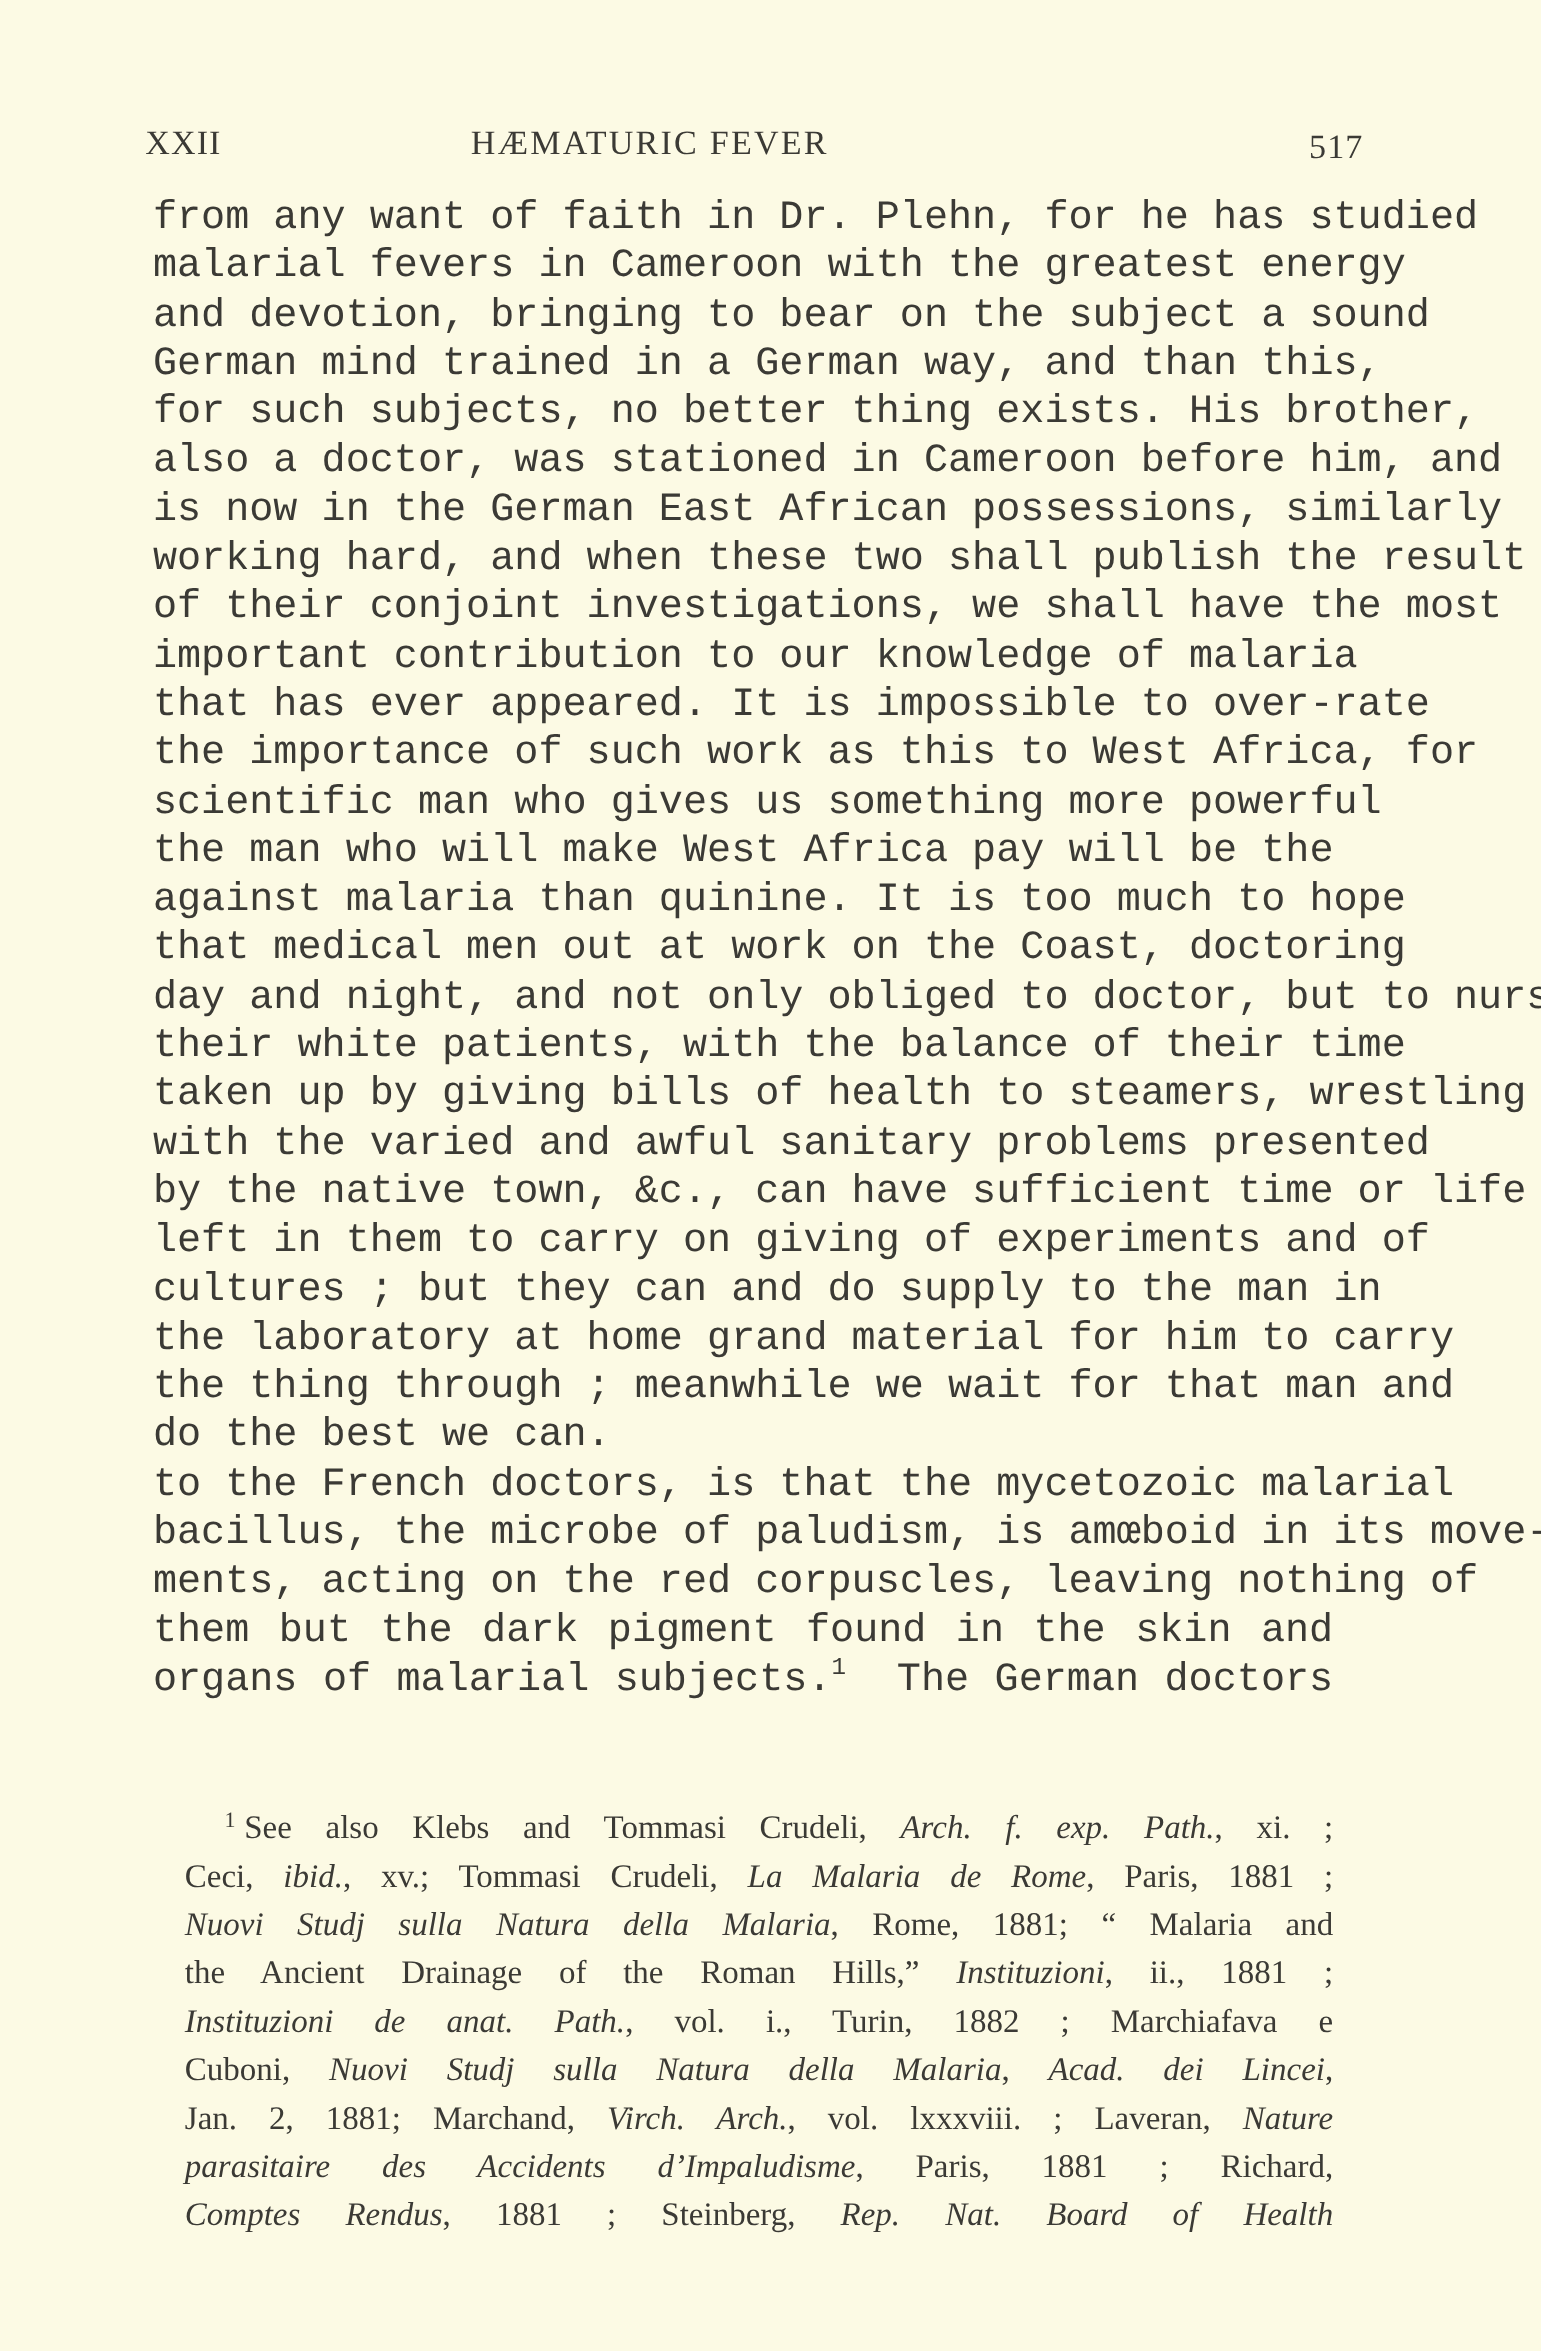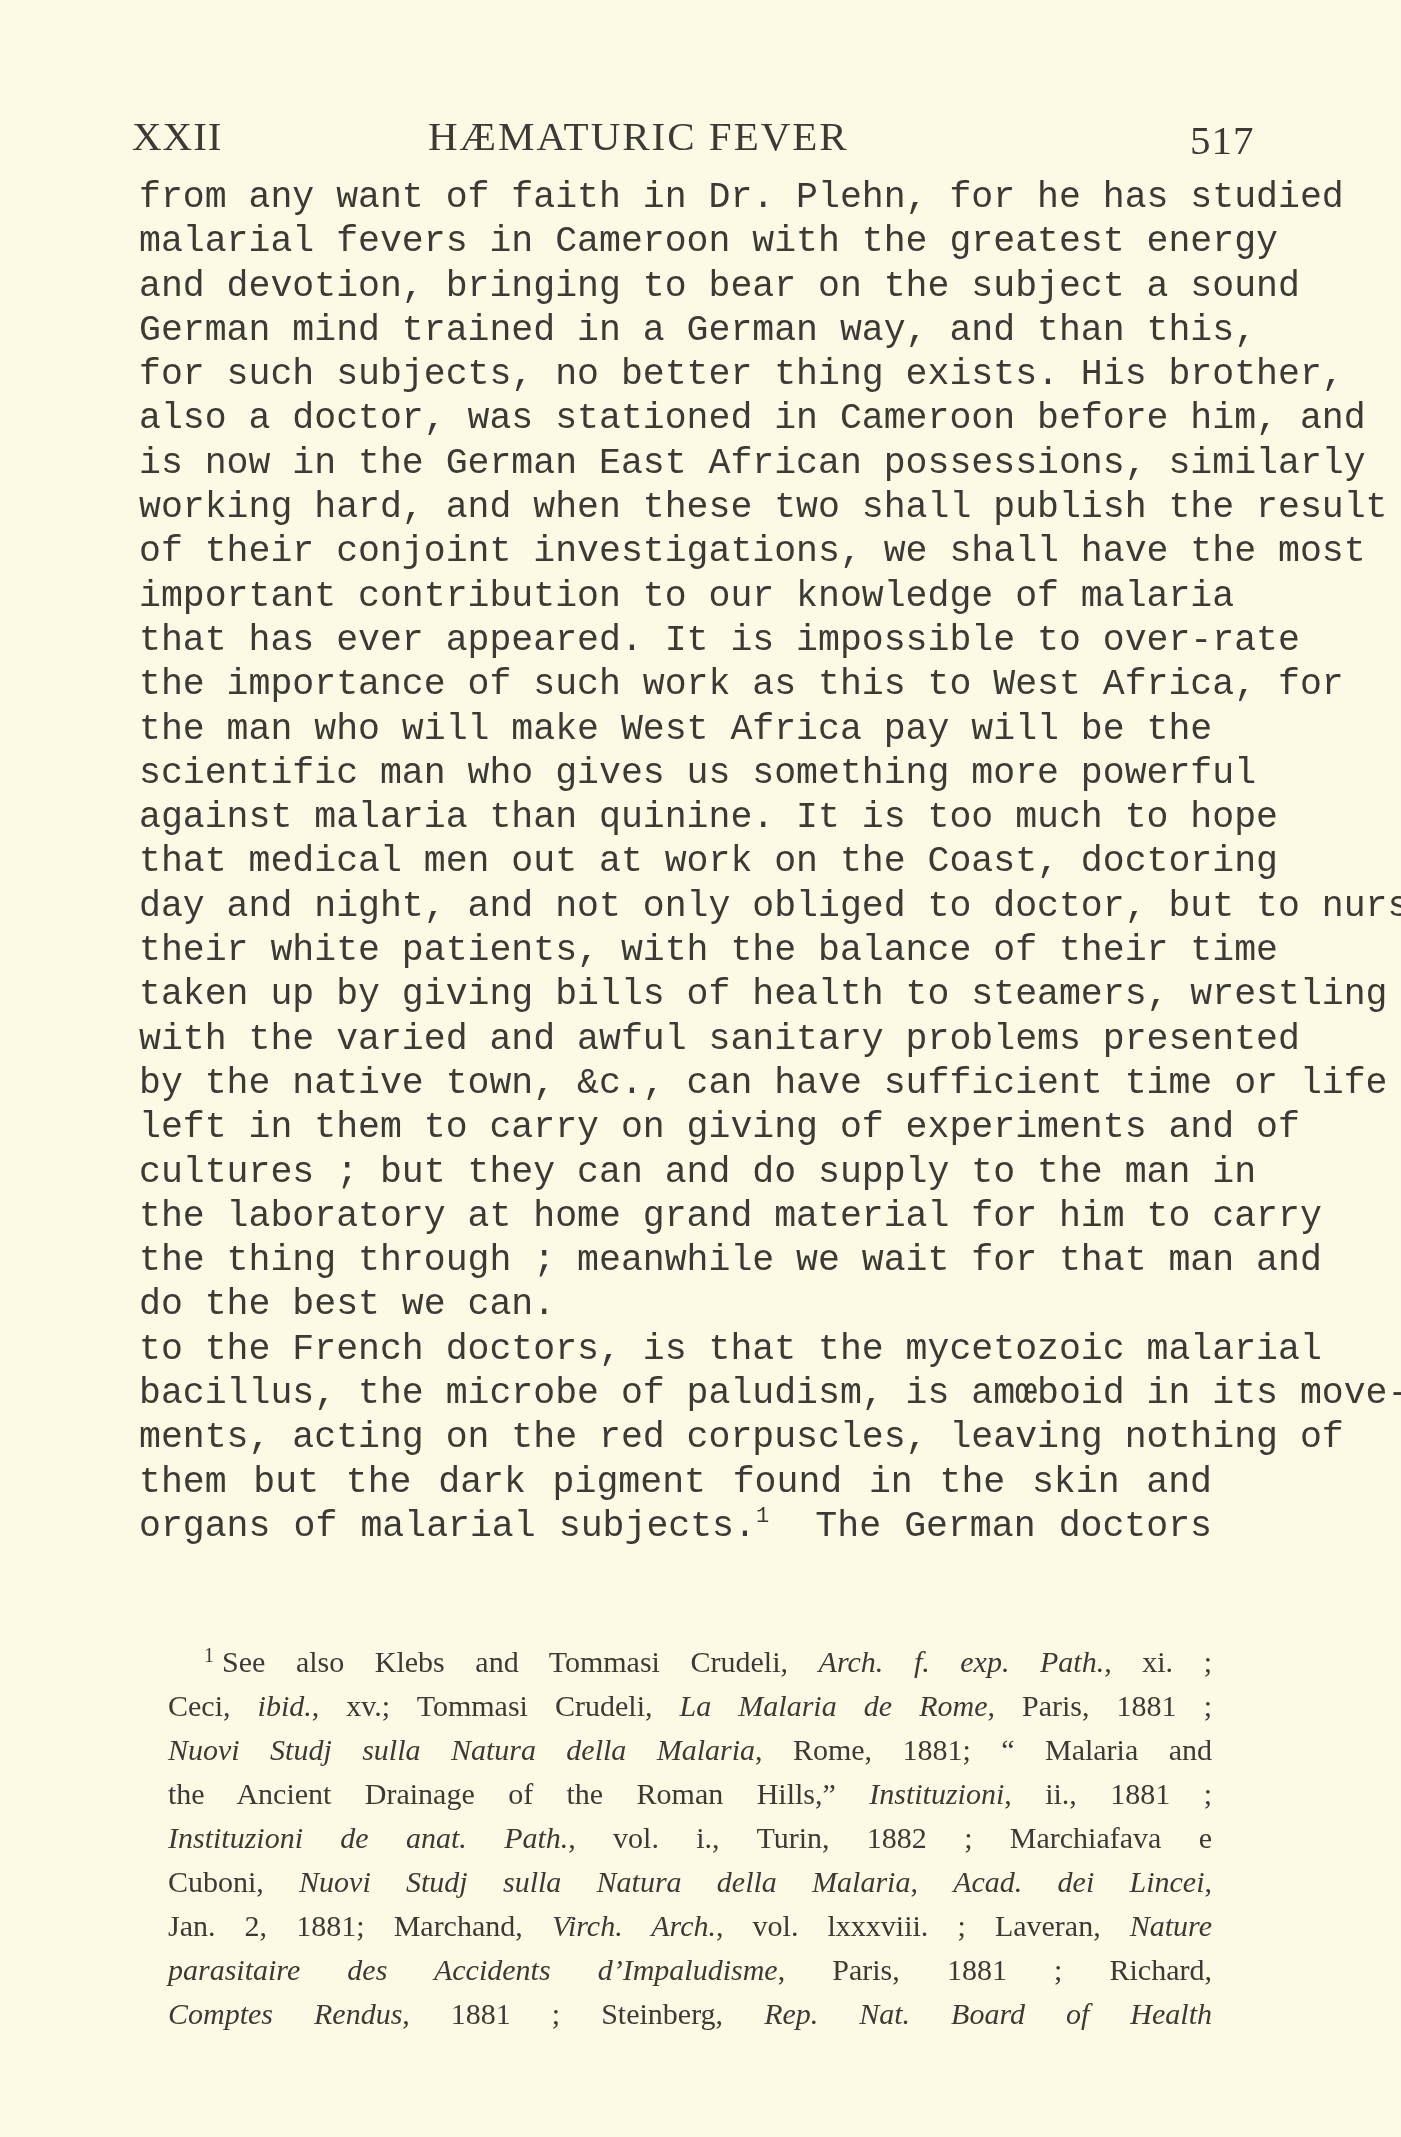--- a/index.html
+++ b/index.html
@@ -20,21 +20,21 @@
       left: 0; top: 0;
       width: 1401px;
       height: 2137px;
     }
     .running-head {
       position: absolute;
       top: 112px;
       left: 132px;
       width: 1100px;
       height: 40px;
-      font-size: 41px;
+      font-size: 31px;
       letter-spacing: 1px;
     }
     .rh-chapter { position: absolute; left: 0; top: 0; }
     .rh-title { position: absolute; left: 296px; top: 0; letter-spacing: 2px; }
     .rh-page { position: absolute; left: 1058px; top: 4px; }
 
     .body-text {
       position: absolute;
       top: 176px;
       left: 139px;
@@ -97,22 +97,22 @@
       <span class="line">and devotion, bringing to bear on the subject a sound</span>
       <span class="line">German mind trained in a German way, and than this,</span>
       <span class="line">for such subjects, no better thing exists. His brother,</span>
       <span class="line">also a doctor, was stationed in Cameroon before him, and</span>
       <span class="line">is now in the German East African possessions, similarly</span>
       <span class="line">working hard, and when these two shall publish the result</span>
       <span class="line">of their conjoint investigations, we shall have the most</span>
       <span class="line">important contribution to our knowledge of malaria</span>
       <span class="line">that has ever appeared. It is impossible to over-rate</span>
       <span class="line">the importance of such work as this to West Africa, for</span>
+      <span class="line">scientific man who gives us something more powerful</span>
       <span class="line">the man who will make West Africa pay will be the</span>
-      <span class="line">scientific man who gives us something more powerful</span>
       <span class="line">against malaria than quinine. It is too much to hope</span>
       <span class="line">that medical men out at work on the Coast, doctoring</span>
       <span class="line">day and night, and not only obliged to doctor, but to nurse</span>
       <span class="line">their white patients, with the balance of their time</span>
       <span class="line">taken up by giving bills of health to steamers, wrestling</span>
       <span class="line">with the varied and awful sanitary problems presented</span>
       <span class="line">by the native town, &amp;c., can have sufficient time or life</span>
       <span class="line">left in them to carry on giving of experiments and of</span>
       <span class="line">cultures ; but they can and do supply to the man in</span>
       <span class="line">the laboratory at home grand material for him to carry</span>

